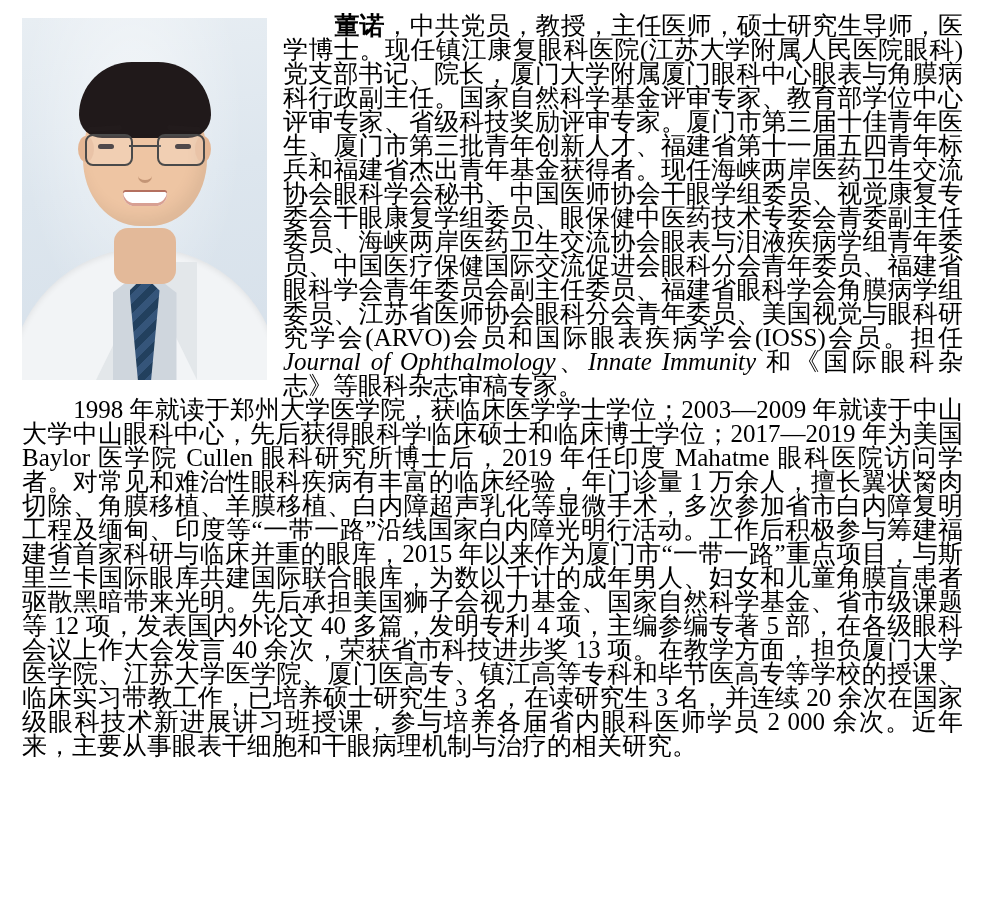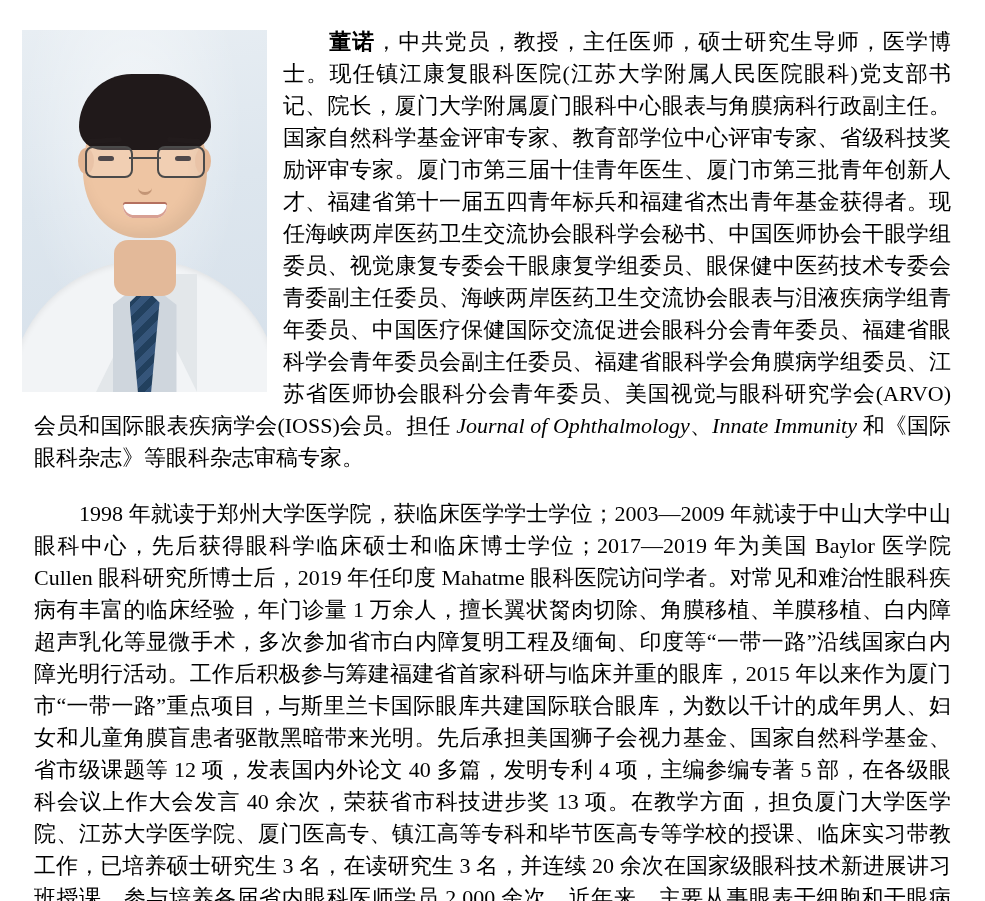--- a/index.html
+++ b/index.html
@@ -202,23 +202,23 @@
   }
 
   .name {
     font-weight: bold;
   }
   .indent {
     display: inline-block;
     width: 2.05em;
   }
   .para {
-    margin: 12px;
-    font-size: 22px;
-    line-height: 32px;
+    margin: 0;
+    font-size: 25px;
+    line-height: 24px;
     text-align: justify;
     text-justify: inter-ideograph;
   }
   .ital {
     font-style: italic;
   }
   .clearfix::after {
     content: "";
     display: block;
     clear: both;

